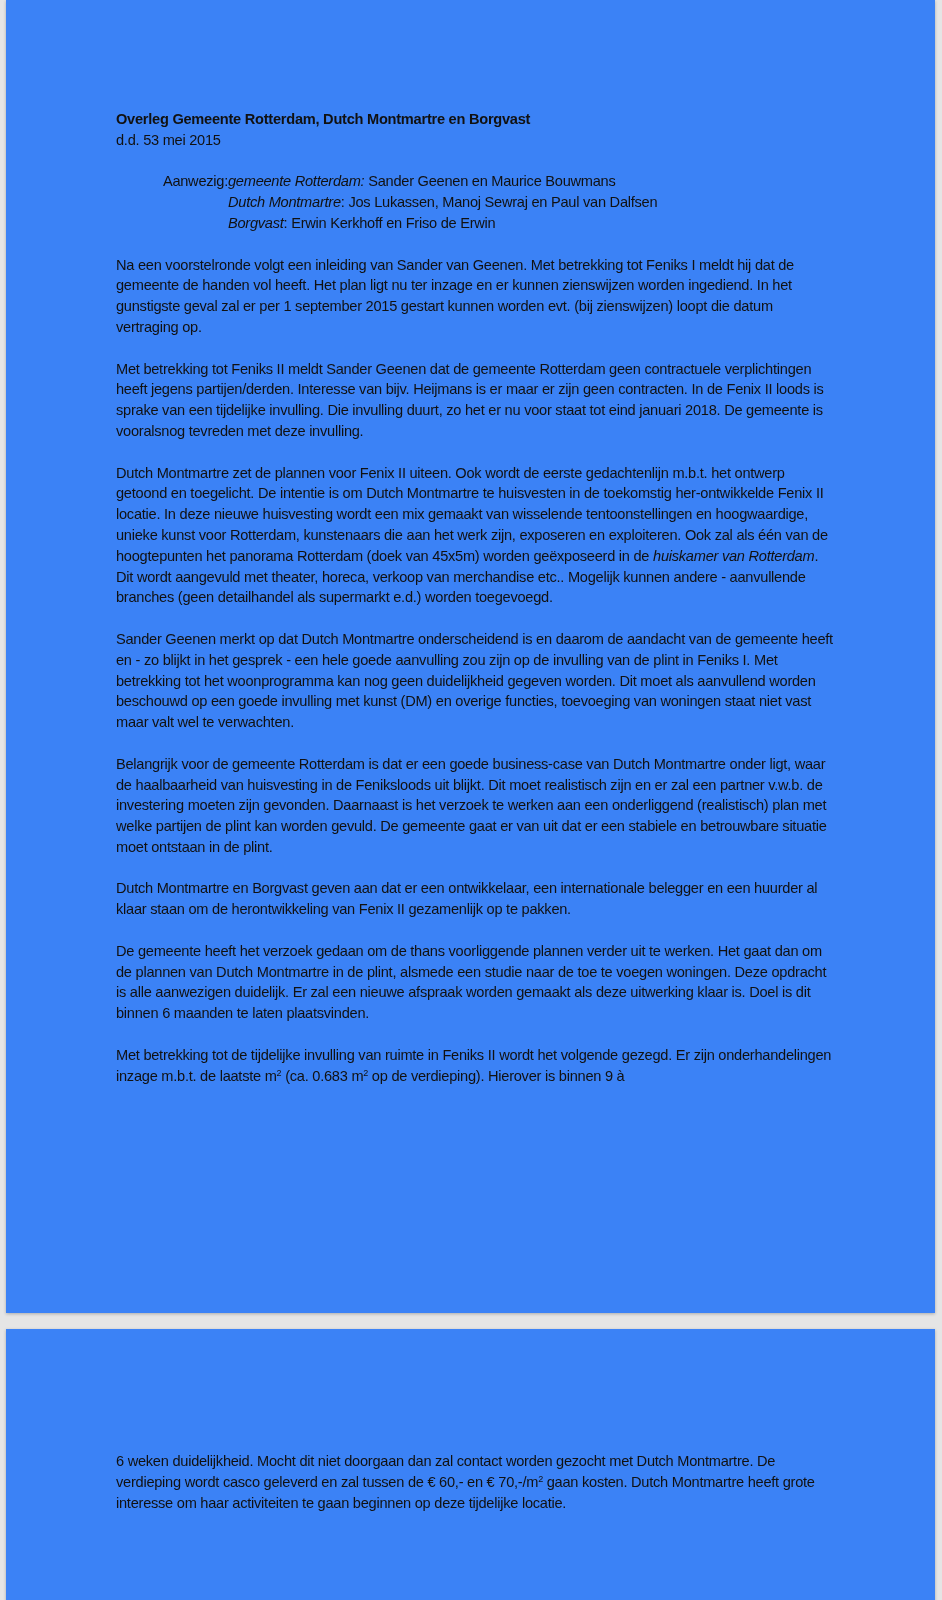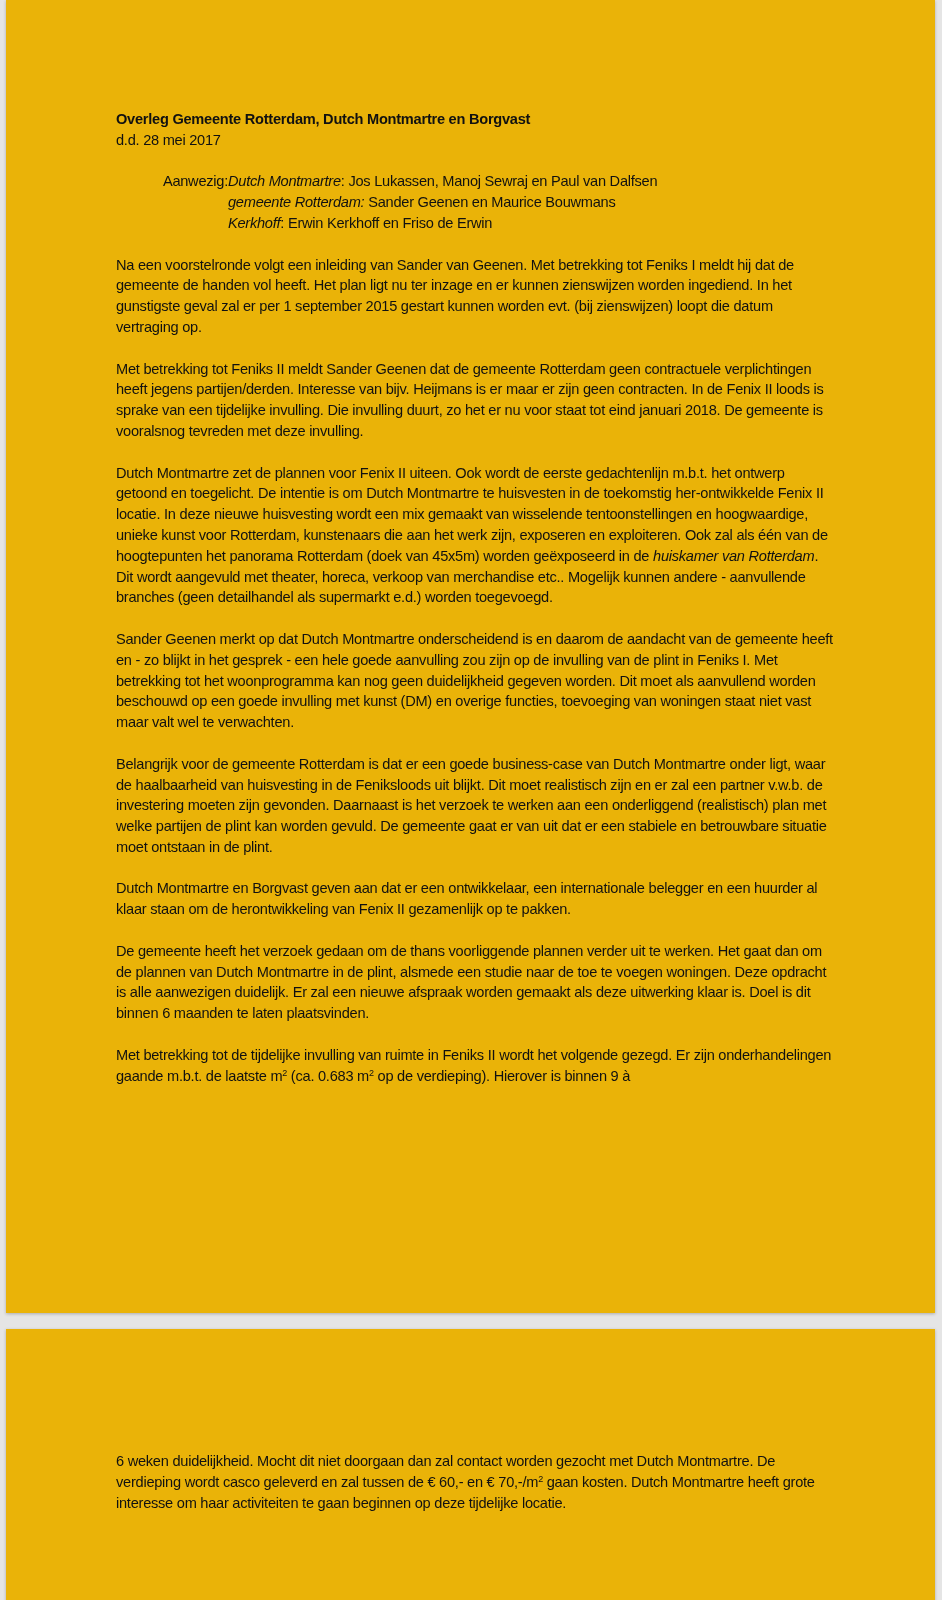--- a/index.html
+++ b/index.html
@@ -9,21 +9,21 @@
       background: #e5e5e5;
       position: relative;
       overflow: hidden;
       font-family: "Liberation Sans", sans-serif;
       color: #111;
     }
     .page {
       position: absolute;
       left: 6px;
       width: 929px;
-      background: #eab308;
+      background: #3b82f6;
       box-shadow: 0 1px 3px rgba(0,0,0,0.25);
     }
     #page-1 { top: 0; height: 1313px; }
     #page-2 { top: 1329px; height: 290px; }
     .content {
       position: absolute;
       left: 110px;
       width: 720px;
       font-size: 14.6px;
       line-height: 20.8px;
@@ -42,42 +42,42 @@
     .att-line i { font-style: italic; }
     p.para { margin: 20.8px 0 0 0; }
     sup { font-size: 9px; line-height: 0; vertical-align: 5px; }
   </style>
 </head>
 <body>
 
 <div class="page" id="page-1">
   <div class="content">
     <p class="title">Overleg Gemeente Rotterdam, Dutch Montmartre en Borgvast</p>
-    <p class="date">d.d. 28 mei 2017</p>
+    <p class="date">d.d. 53 mei 2015</p>
 
     <div class="attendees">
       <div class="att-label">Aanwezig:</div>
       <div class="att-list">
+        <div class="att-line"><i>gemeente Rotterdam:</i><span> Sander Geenen en Maurice Bouwmans</span></div>
         <div class="att-line"><i>Dutch Montmartre</i><span>: Jos Lukassen, Manoj Sewraj en Paul van Dalfsen</span></div>
-        <div class="att-line"><i>gemeente Rotterdam:</i><span> Sander Geenen en Maurice Bouwmans</span></div>
-        <div class="att-line"><i>Kerkhoff</i><span>: Erwin Kerkhoff en Friso de Erwin</span></div>
+        <div class="att-line"><i>Borgvast</i><span>: Erwin Kerkhoff en Friso de Erwin</span></div>
       </div>
     </div>
 
     <p class="para">Na een voorstelronde volgt een inleiding van Sander van Geenen. Met betrekking tot Feniks I meldt hij dat de gemeente de handen vol heeft. Het plan ligt nu ter inzage en er kunnen zienswijzen worden ingediend. In het gunstigste geval zal er per 1 september 2015 gestart kunnen worden evt. (bij zienswijzen) loopt die datum vertraging op.</p>
     <p class="para">Met betrekking tot Feniks II meldt Sander Geenen dat de gemeente Rotterdam geen contractuele verplichtingen heeft jegens partijen/derden. Interesse van bijv. Heijmans is er maar er zijn geen contracten. In de Fenix II loods is sprake van een tijdelijke invulling. Die invulling duurt, zo het er nu voor staat tot eind januari 2018. De gemeente is vooralsnog tevreden met deze invulling.</p>
 
     <p class="para"><span>Dutch Montmartre zet de plannen voor Fenix II uiteen. Ook wordt de eerste gedachtenlijn m.b.t. het ontwerp getoond en toegelicht. De intentie is om Dutch Montmartre te huisvesten in de toekomstig her-ontwikkelde Fenix II locatie. In deze nieuwe huisvesting wordt een mix gemaakt van wisselende tentoonstellingen en hoogwaardige, unieke kunst voor Rotterdam, kunstenaars die aan het werk zijn, exposeren en exploiteren. Ook zal als één van de hoogtepunten het panorama Rotterdam (doek van 45x5m) worden geëxposeerd in de </span><i>huiskamer van Rotterdam</i><span>. Dit wordt aangevuld met theater, horeca, verkoop van merchandise etc.. Mogelijk kunnen andere - aanvullende branches (geen detailhandel als supermarkt e.d.) worden toegevoegd.</span></p>
 
     <p class="para">Sander Geenen merkt op dat Dutch Montmartre onderscheidend is en daarom de aandacht van de gemeente heeft en - zo blijkt in het gesprek - een hele goede aanvulling zou zijn op de invulling van de plint in Feniks I. Met betrekking tot het woonprogramma kan nog geen duidelijkheid gegeven worden. Dit moet als aanvullend worden beschouwd op een goede invulling met kunst (DM) en overige functies, toevoeging van woningen staat niet vast maar valt wel te verwachten.</p>
     <p class="para">Belangrijk voor de gemeente Rotterdam is dat er een goede business-case van Dutch Montmartre onder ligt, waar de haalbaarheid van huisvesting in de Feniksloods uit blijkt. Dit moet realistisch zijn en er zal een partner v.w.b. de investering moeten zijn gevonden. Daarnaast is het verzoek te werken aan een onderliggend (realistisch) plan met welke partijen de plint kan worden gevuld. De gemeente gaat er van uit dat er een stabiele en betrouwbare situatie moet ontstaan in de plint.</p>
     <p class="para">Dutch Montmartre en Borgvast geven aan dat er een ontwikkelaar, een internationale belegger en een huurder al klaar staan om de herontwikkeling van Fenix II gezamenlijk op te pakken.</p>
     <p class="para">De gemeente heeft het verzoek gedaan om de thans voorliggende plannen verder uit te werken. Het gaat dan om de plannen van Dutch Montmartre in de plint, alsmede een studie naar de toe te voegen woningen. Deze opdracht is alle aanwezigen duidelijk. Er zal een nieuwe afspraak worden gemaakt als deze uitwerking klaar is. Doel is dit binnen 6 maanden te laten plaatsvinden.</p>
 
-    <p class="para"><span>Met betrekking tot de tijdelijke invulling van ruimte in Feniks II wordt het volgende gezegd. Er zijn onderhandelingen gaande m.b.t. de laatste m</span><sup>2</sup><span> (ca. 0.683 m</span><sup>2</sup><span> op de verdieping). Hierover is binnen 9 à</span></p>
+    <p class="para"><span>Met betrekking tot de tijdelijke invulling van ruimte in Feniks II wordt het volgende gezegd. Er zijn onderhandelingen inzage m.b.t. de laatste m</span><sup>2</sup><span> (ca. 0.683 m</span><sup>2</sup><span> op de verdieping). Hierover is binnen 9 à</span></p>
   </div>
 </div>
 
 <div class="page" id="page-2">
   <div class="content">
     <p class="date"><span>6 weken duidelijkheid. Mocht dit niet doorgaan dan zal contact worden gezocht met Dutch Montmartre. De verdieping wordt casco geleverd en zal tussen de € 60,- en € 70,-/m</span><sup>2</sup><span> gaan kosten. Dutch Montmartre heeft grote interesse om haar activiteiten te gaan beginnen op deze tijdelijke locatie.</span></p>
   </div>
 </div>
 
 </body></html>

